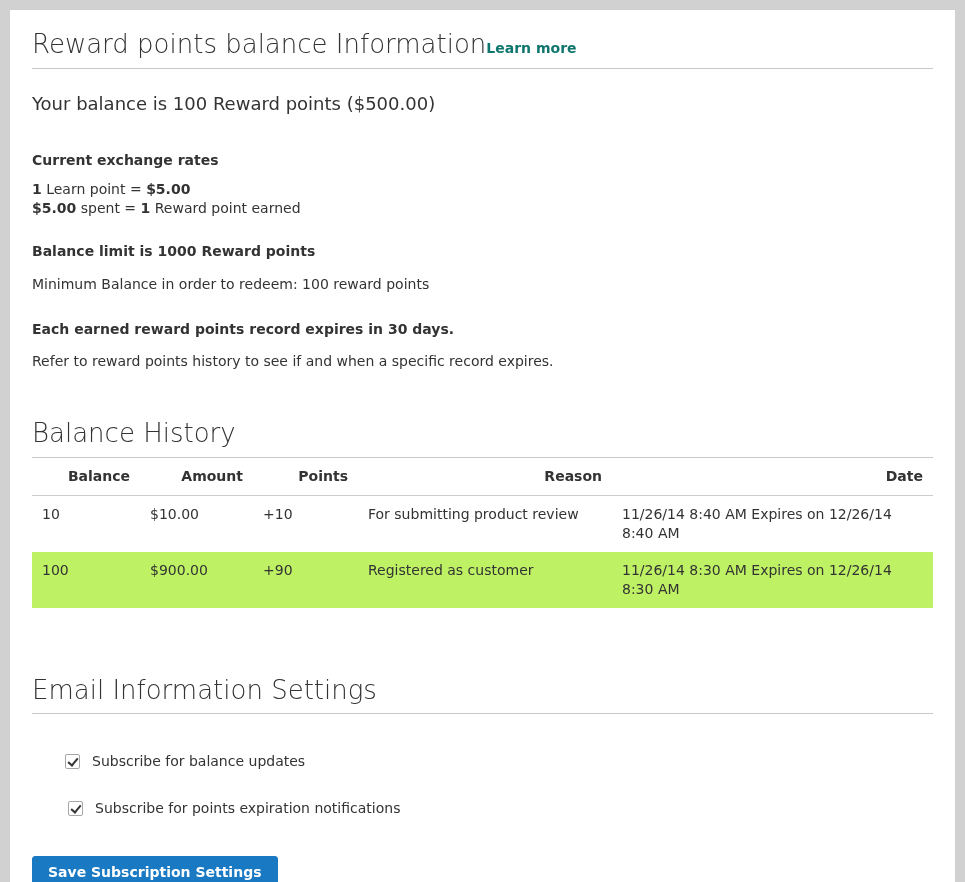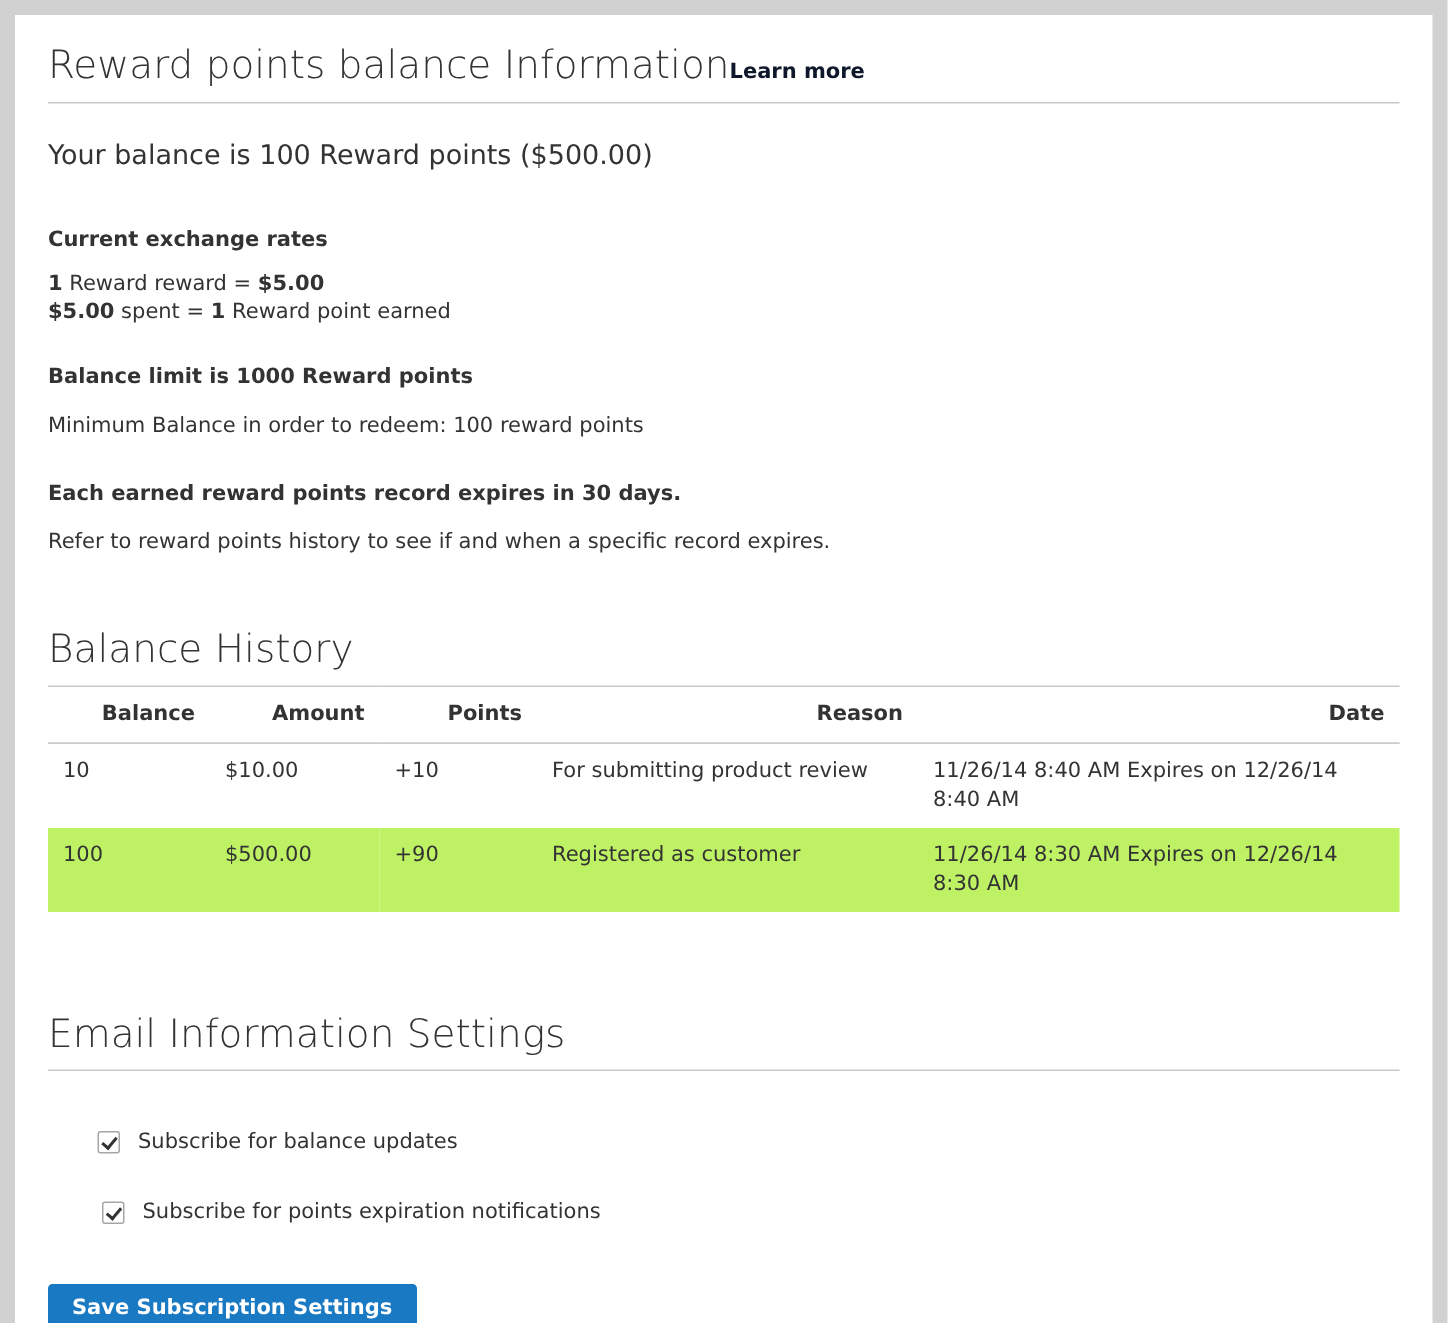--- a/index.html
+++ b/index.html
@@ -25,21 +25,21 @@
   }
   h1.page-title, h2.section-title {
     margin: 0;
     font-weight: 300;
     font-size: 26px;
     line-height: 32px;
     color: #333333;
     letter-spacing: 0;
   }
   a.learn-more {
-    color: #0f172a;
+    color: #0f766e;
     font-size: 14px;
     font-weight: bold;
     text-decoration: none;
     line-height: 19px;
   }
   hr.rule {
     border: none;
     border-top: 1px solid #c9c9c9;
     margin: 8px 0 0 0;
     height: 0;
@@ -147,21 +147,21 @@
     <div class="page-header">
       <h1 class="page-title">Reward points balance Information</h1>
       <a href="#" class="learn-more">Learn more</a>
     </div>
     <hr class="rule">
 
     <p class="balance-line">Your balance is 100 Reward points ($500.00)</p>
 
     <p class="exchange-heading">Current exchange rates</p>
     <div class="rates">
-      <p class="rate-line"><span class="bold">1</span><span> Reward reward = </span><span class="bold">$5.00</span></p>
+      <p class="rate-line"><span class="bold">1</span><span> Learn point = </span><span class="bold">$5.00</span></p>
       <p class="rate-line"><span class="bold">$5.00</span><span> spent = </span><span class="bold">1</span><span> Reward point earned</span></p>
     </div>
 
     <p class="balance-limit">Balance limit is 1000 Reward points</p>
     <p class="min-balance">Minimum Balance in order to redeem: 100 reward points</p>
 
     <p class="expiry-notice">Each earned reward points record expires in 30 days.</p>
     <p class="expiry-note">Refer to reward points history to see if and when a specific record expires.</p>
 
     <h2 class="section-title history-title">Balance History</h2>
@@ -186,21 +186,21 @@
       <tbody>
         <tr>
           <td>10</td>
           <td>$10.00</td>
           <td>+10</td>
           <td>For submitting product review</td>
           <td>11/26/14 8:40 AM Expires on 12/26/14 8:40 AM</td>
         </tr>
         <tr class="striped">
           <td>100</td>
-          <td>$500.00</td>
+          <td>$900.00</td>
           <td>+90</td>
           <td>Registered as customer</td>
           <td>11/26/14 8:30 AM Expires on 12/26/14 8:30 AM</td>
         </tr>
       </tbody>
     </table>
 
     <h2 class="section-title email-title">Email Information Settings</h2>
     <hr class="rule2">
 

